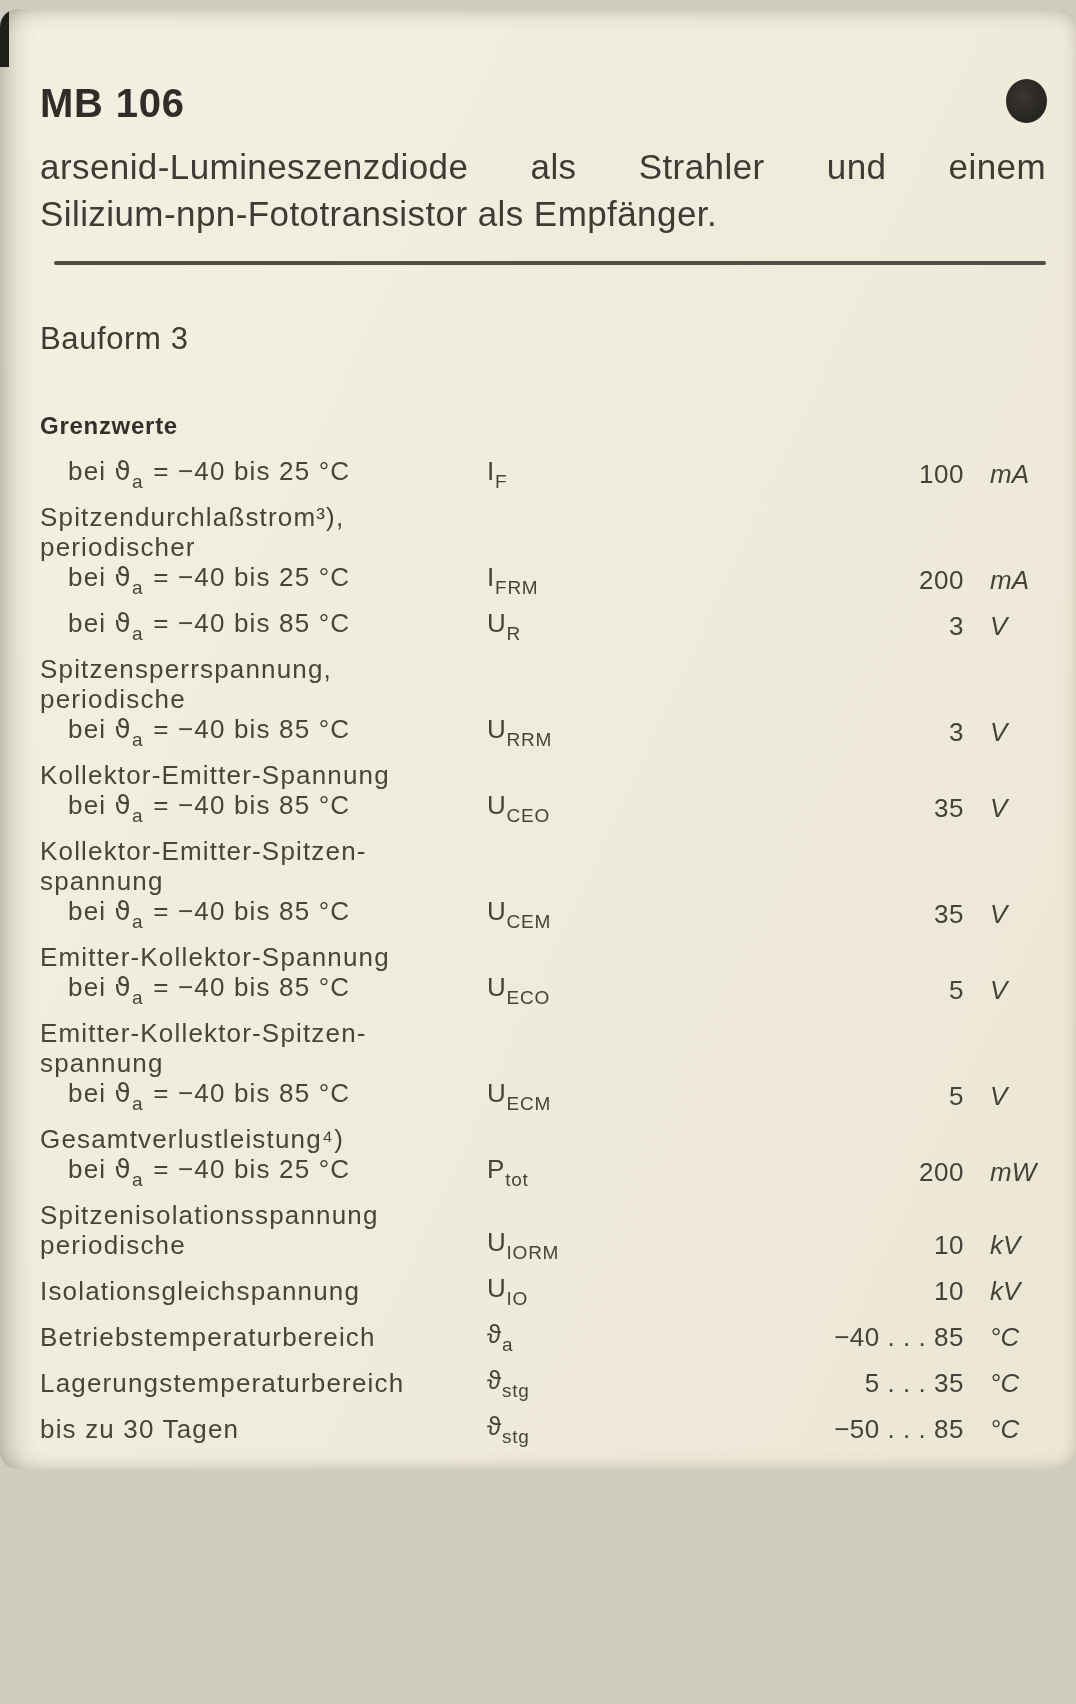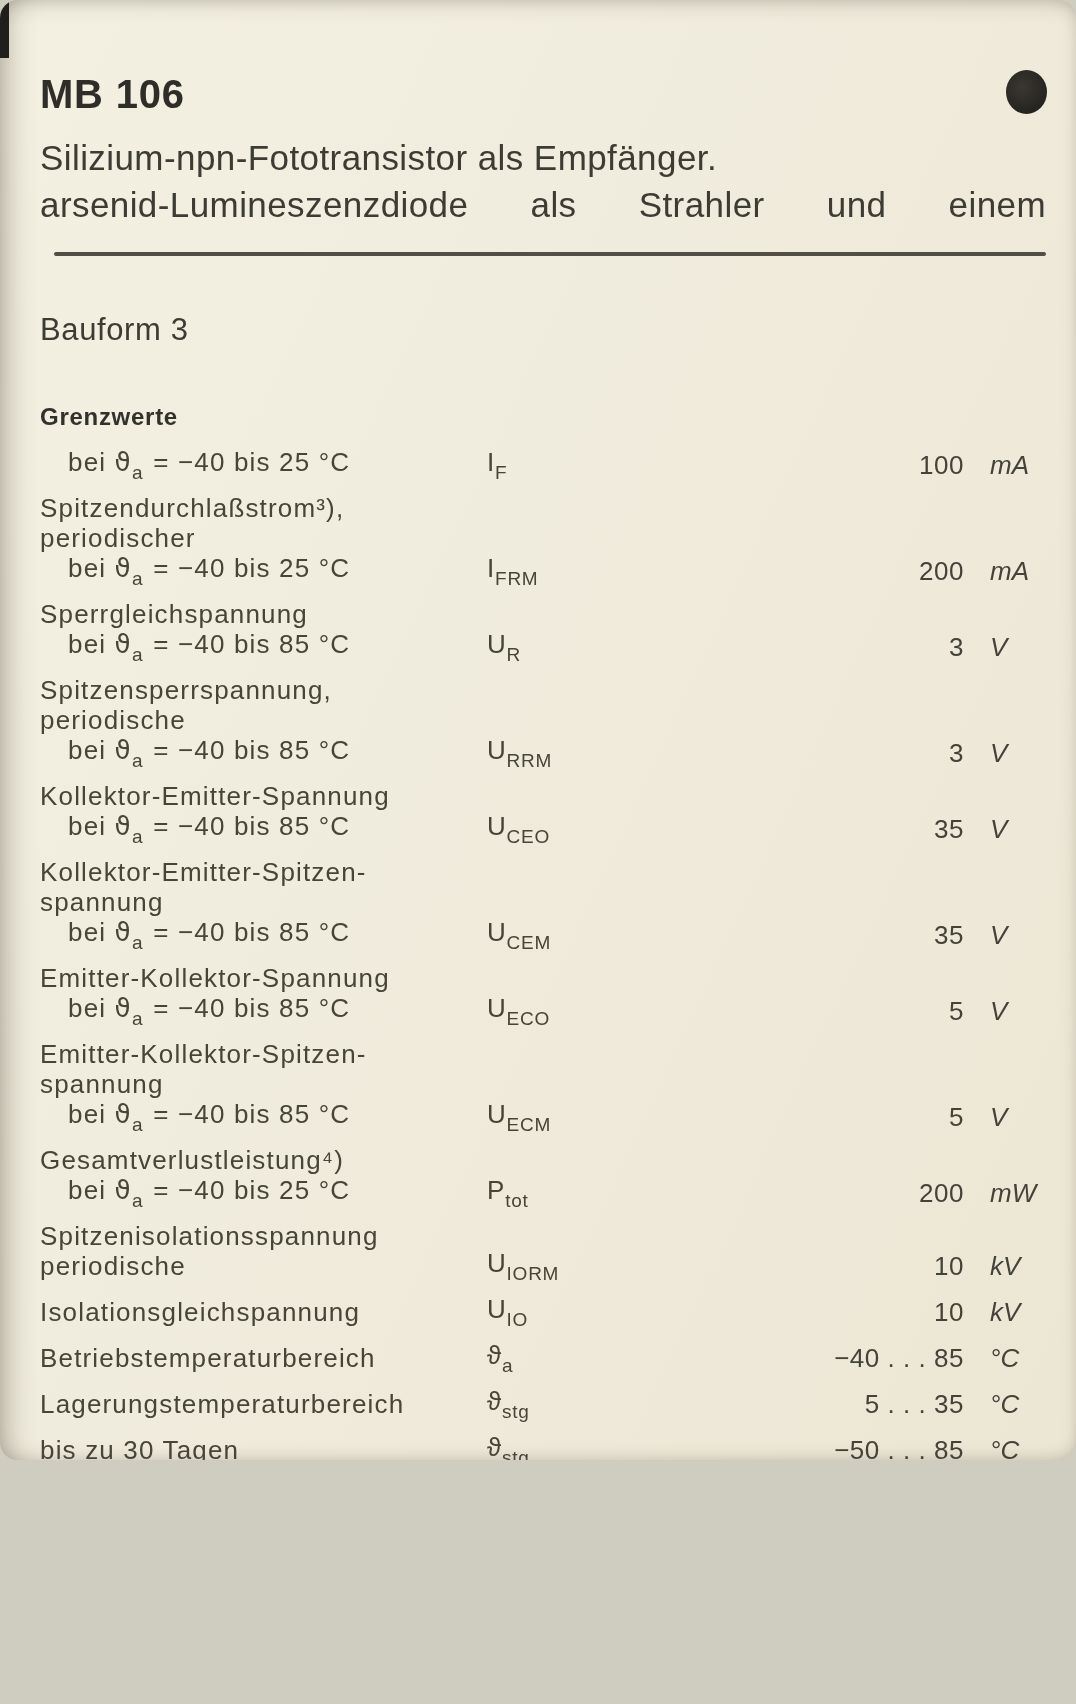--- a/index.html
+++ b/index.html
@@ -1,19 +1,19 @@
 <!DOCTYPE html>
 <html><head>
 <meta charset="utf-8">
 <style>
   html,body{margin:0;padding:0;background:#cfccc0;}
   .page{
     position:relative;
     width:1076px;height:1460px;
-    margin:0 auto;
+    margin:9px auto;
     background:linear-gradient(115deg,#f3f0e2 0%,#f1edde 35%,#eee9d9 70%,#ece6d4 100%);
     box-shadow:inset 26px 0 30px -22px rgba(80,74,58,.45),
                inset -10px 0 18px -12px rgba(80,74,58,.22),
                inset 0 18px 22px -18px rgba(80,74,58,.30),
                inset 0 -14px 20px -16px rgba(80,74,58,.22);
     font-family:"Liberation Sans","DejaVu Sans",sans-serif;
     color:#454339;
     overflow:hidden;
     border-radius:18px;
   }
@@ -52,22 +52,22 @@
 <body>
 
 <div class="page">
   <div class="scan-mark"></div>
   <div class="reg-dot"></div>
 
   <div class="content">
     <div class="brand">MB 106</div>
 
     <div class="description">
+      <div class="desc-line desc-just">arsenid-Lumineszenzdiode als Strahler und einem</div>
       <div class="desc-line">Silizium-npn-Fototransistor als Empfänger.</div>
-      <div class="desc-line desc-just">arsenid-Lumineszenzdiode als Strahler und einem</div>
     </div>
 
     <div class="rule-top"></div>
 
     <div class="bauform">Bauform 3</div>
 
     <div class="section-title">Grenzwerte</div>
 
     <div class="spec-table">
   <div class="row">
@@ -85,21 +85,20 @@
             <div class="label-line">periodischer</div>
             <div class="cond"><span class="c-pre">bei </span><span class="c-theta theta">ϑ</span><span class="c-sub sub">a</span><span class="c-rest">= −40 bis 25 °C</span></div>
     </div>
     <div class="col-sym"><span class="sym-base">I</span><span class="sym-sub sub">FRM</span></div>
     <div class="col-value">200</div>
     <div class="col-unit">mA</div>
   </div>
 
   <div class="row">
     <div class="col-label">
-      <div class="label-line">Sperrgleichspannung</div>
             <div class="cond"><span class="c-pre">bei </span><span class="c-theta theta">ϑ</span><span class="c-sub sub">a</span><span class="c-rest">= −40 bis 85 °C</span></div>
     </div>
     <div class="col-sym"><span class="sym-base">U</span><span class="sym-sub sub">R</span></div>
     <div class="col-value">3</div>
     <div class="col-unit">V</div>
   </div>
 
   <div class="row">
     <div class="col-label">
       <div class="label-line">Spitzensperrspannung,</div>

